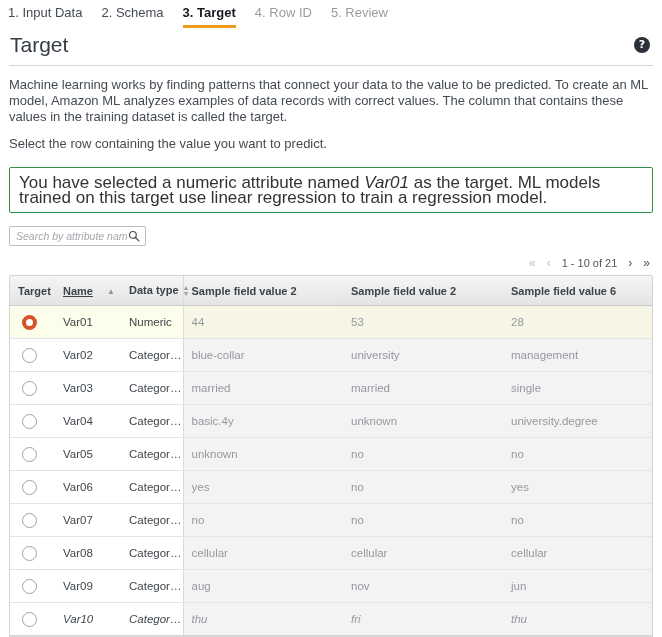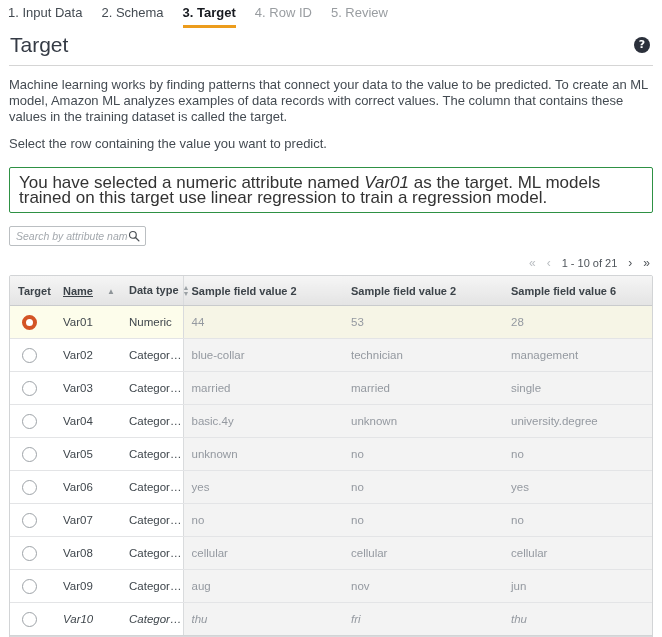--- a/index.html
+++ b/index.html
@@ -290,21 +290,21 @@
           <td class="sample">53</td>
           <td class="sample">28</td>
         </tr>
         <tr class="">
           <td class="c-target">
             <span class="radio"></span>
           </td>
           <td class="c-name">Var02</td>
           <td class="c-type">Categorical</td>
           <td class="sample">blue-collar</td>
-          <td class="sample">technician</td>
+          <td class="sample">university</td>
           <td class="sample">management</td>
         </tr>
         <tr class="">
           <td class="c-target">
             <span class="radio"></span>
           </td>
           <td class="c-name">Var03</td>
           <td class="c-type">Categorical</td>
           <td class="sample">married</td>
           <td class="sample">married</td>

